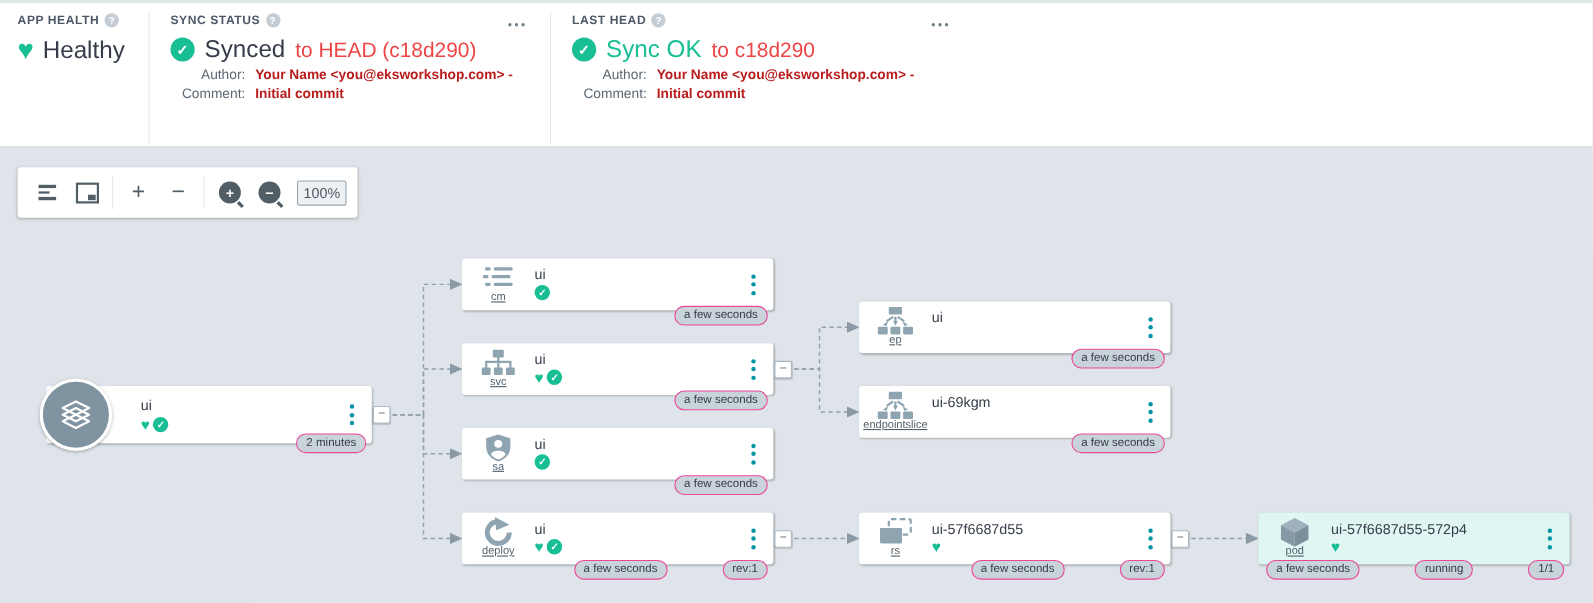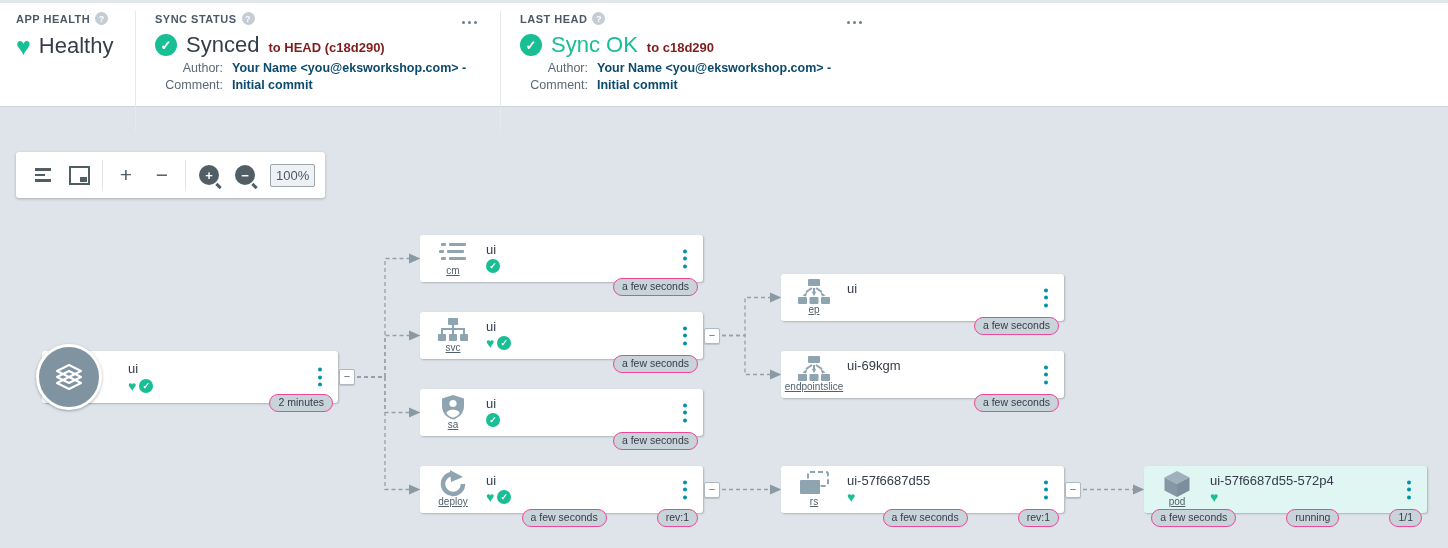--- a/index.html
+++ b/index.html
@@ -1,38 +1,38 @@
 <!DOCTYPE html>
 <html><head>
 <meta charset="utf-8">
 <style>
   html,body{margin:0;padding:0;background:#f2f4f6;}
   .page{position:relative;width:1448px;height:548px;background:#dee4e9;overflow:hidden;
         font-family:"Liberation Sans",sans-serif;-webkit-font-smoothing:antialiased;}
 
   
-  header{position:absolute;top:0;left:0;width:100%;height:107px;background:#fff;
+  header{position:absolute;top:0;left:0;width:100%;height:134px;background:#fff;
          border-top:3px solid #e2e7ea;border-bottom:1px solid #ccd4da;box-sizing:border-box;z-index:4;}
   .vdiv{position:absolute;top:8px;height:120px;width:1px;background:#e6e9ec;}
   .panel{position:absolute;top:9px;}
   .panel-label{font-size:11px;font-weight:bold;color:#4c5866;letter-spacing:.5px;display:flex;align-items:center;gap:5px;}
   .help{width:13px;height:13px;border-radius:50%;background:#c4ccd4;color:#fff;font-size:9px;
         display:inline-flex;align-items:center;justify-content:center;font-weight:bold;cursor:pointer;}
   .health-row{display:flex;align-items:center;gap:8px;margin-top:8px;}
   .heart-big{color:#18be94;font-size:25px;line-height:22px;}
   .big-status{font-size:22px;color:#363c4a;font-weight:500;}
   .status-row{display:flex;align-items:baseline;gap:9px;margin-top:7px;}
   .check-big{width:22px;height:22px;border-radius:50%;background:#18be94;color:#fff;font-size:13px;font-weight:bold;
              display:flex;align-items:center;justify-content:center;align-self:center;flex:none;}
   .green-text{color:#18be94 !important;}
-  .status-target{font-size:13px;font-weight:bold;color:#7f1d1d;}
+  .status-target{font-size:19px;font-weight:normal;color:#ef4444;}
   .note{margin-top:11px;font-size:13px;color:#4e5866;}
   .kv{display:flex;margin-top:3px;font-size:12.5px;}
   .kv .k{width:68px;text-align:right;color:#5c6874;flex:none;}
-  .kv .v{margin-left:9px;font-weight:bold;color:#0c4a6e;}
+  .kv .v{margin-left:9px;font-weight:bold;color:#b91c1c;}
   .panel-menu{position:absolute;top:14px;display:flex;gap:3px;cursor:pointer;padding:4px;}
   .panel-menu i{width:3px;height:3px;background:#6d7f8b;border-radius:50%;}
 
   
   .toolbar{position:absolute;left:16px;top:152px;height:46px;background:#fff;border-radius:3px;
            box-shadow:0 1px 3px rgba(0,0,0,.25);display:flex;align-items:center;padding:0 10px;gap:2px;z-index:3;}
   .tb{background:none;border:none;width:34px;height:34px;display:flex;align-items:center;justify-content:center;
       color:#525e66;font-size:21px;cursor:pointer;padding:0;font-family:inherit;}
   .tb-div{width:1px;height:30px;background:#e2e6e9;margin:0 4px;}
   .ic-lines{display:flex;flex-direction:column;gap:3px;width:16px;}

